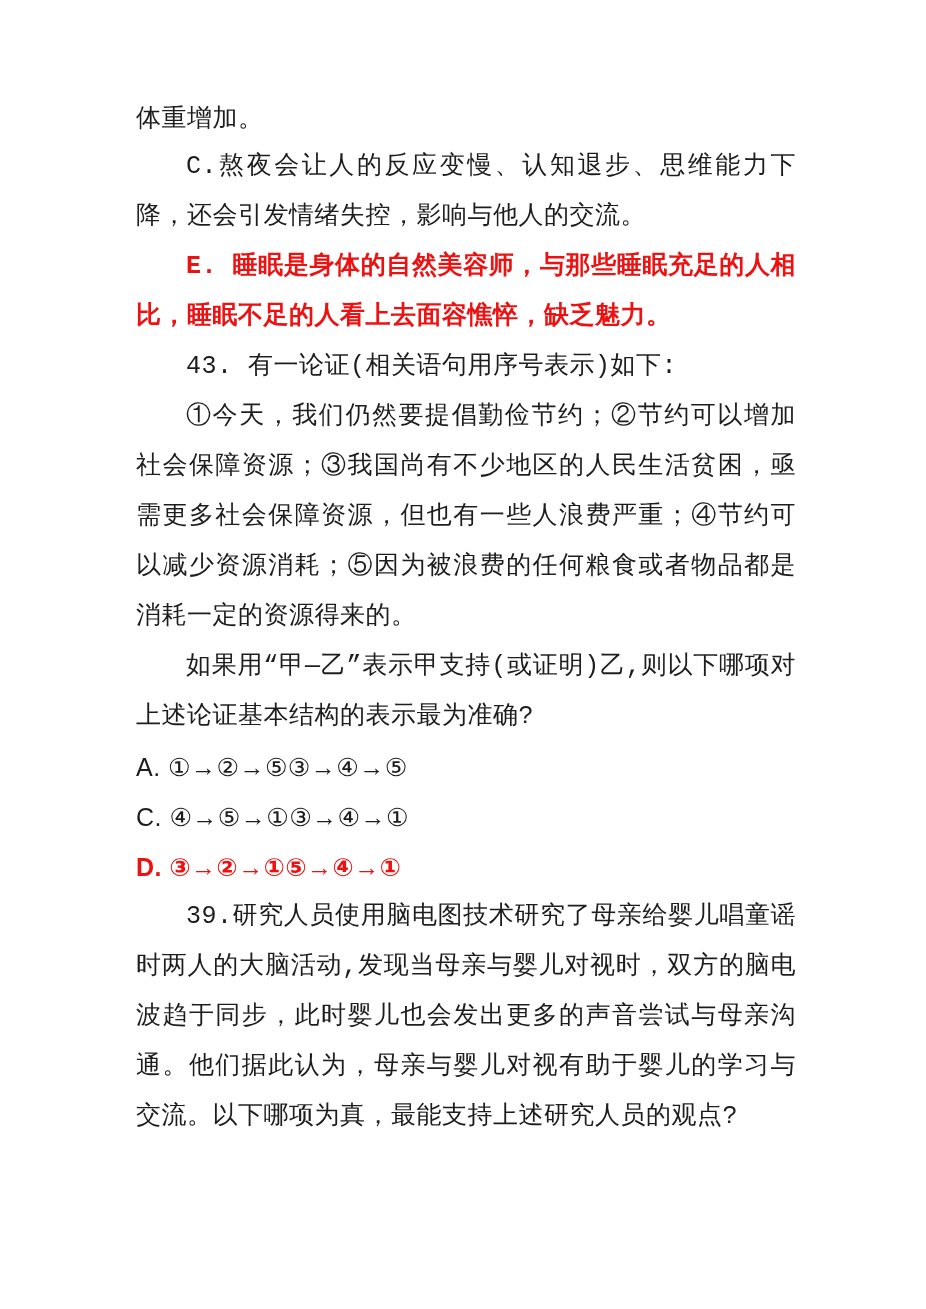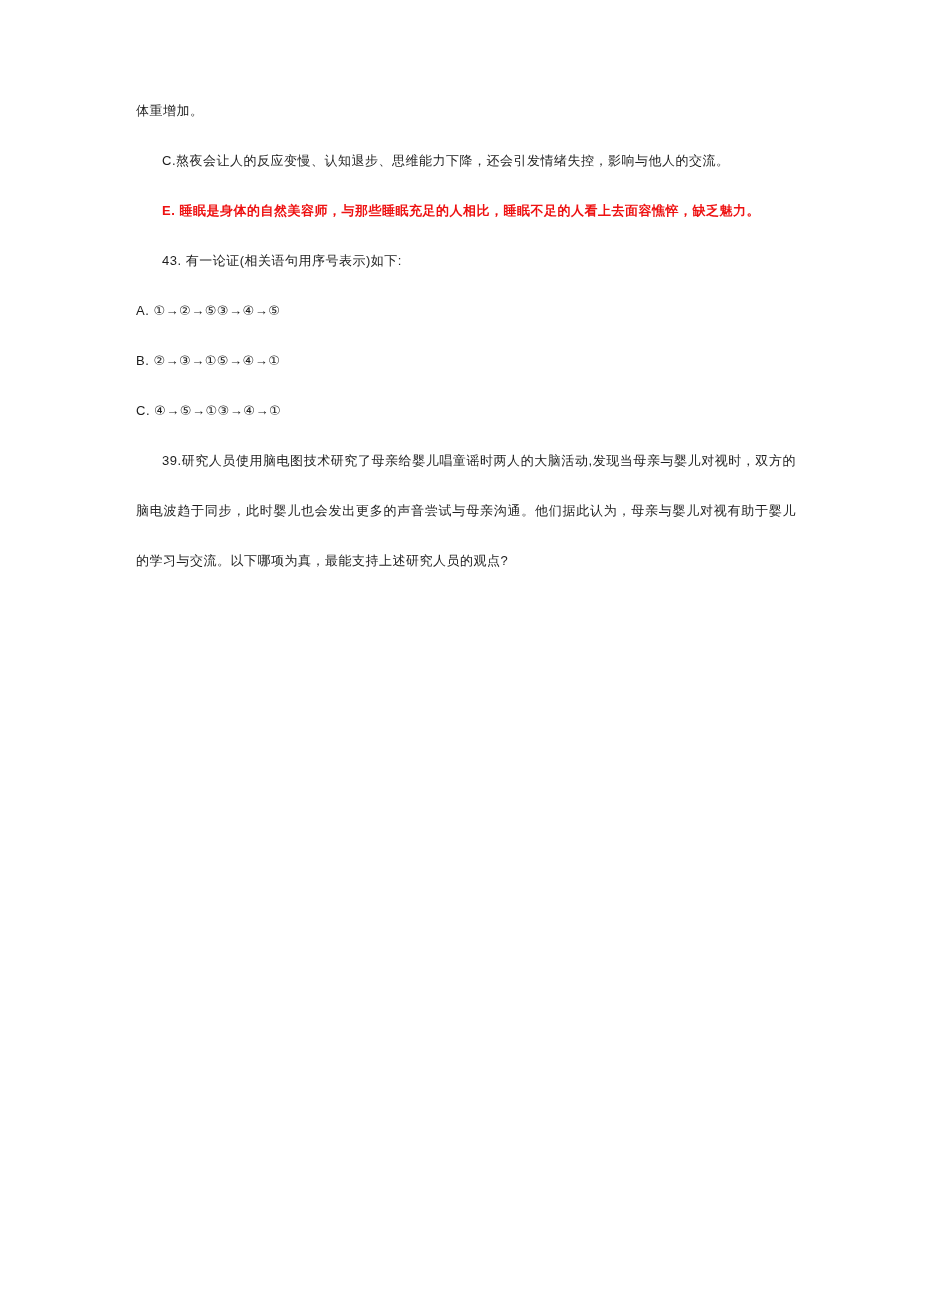--- a/index.html
+++ b/index.html
@@ -9,49 +9,52 @@
   }
   body {
     width: 926px;
     height: 1309px;
     position: relative;
     overflow: hidden;
     font-family: "Liberation Sans", "DejaVu Sans", sans-serif;
   }
   .page {
     position: absolute;
-    top: 86px;
+    top: 92px;
     left: 136px;
     width: 660px;
     color: #1d1d1d;
-    font-size: 13px;
+    font-size: 25px;
     line-height: 50px;
   }
   .page p {
     margin: 0;
     text-align: justify;
     letter-spacing: 0.5px;
   }
   .ind {
     text-indent: 2em;
+    font-family: Liberation Mono, monospace;
   }
   .red {
     color: #ee1111;
     font-weight: 700;
   }
   .opt {
     text-align: center;
     letter-spacing: 1px;
   }
 </style>
 </head>
 <body>
 
 <div class="page">
   <p>体重增加。</p>
   <p class="ind">C.熬夜会让人的反应变慢、认知退步、思维能力下降，还会引发情绪失控，影响与他人的交流。</p>
   <p class="ind red">E. 睡眠是身体的自然美容师，与那些睡眠充足的人相比，睡眠不足的人看上去面容憔悴，缺乏魅力。</p>
   <p class="ind">43. 有一论证(相关语句用序号表示)如下:</p>
+  <p class="ind">①今天，我们仍然要提倡勤俭节约；②节约可以增加社会保障资源；③我国尚有不少地区的人民生活贫困，亟需更多社会保障资源，但也有一些人浪费严重；④节约可以减少资源消耗；⑤因为被浪费的任何粮食或者物品都是消耗一定的资源得来的。</p>
+  <p class="ind">如果用“甲—乙”表示甲支持(或证明)乙,则以下哪项对上述论证基本结构的表示最为准确?</p>
   <p class="opt">A. ①→②→⑤③→④→⑤</p>
-  <p class="opt">B. ②→③→①⑤→④→①</p>
   <p class="opt">C. ④→⑤→①③→④→①</p>
+  <p class="opt red">D. ③→②→①⑤→④→①</p>
   <p class="ind">39.研究人员使用脑电图技术研究了母亲给婴儿唱童谣时两人的大脑活动,发现当母亲与婴儿对视时，双方的脑电波趋于同步，此时婴儿也会发出更多的声音尝试与母亲沟通。他们据此认为，母亲与婴儿对视有助于婴儿的学习与交流。以下哪项为真，最能支持上述研究人员的观点?</p>
 </div>
 
 </body></html>

